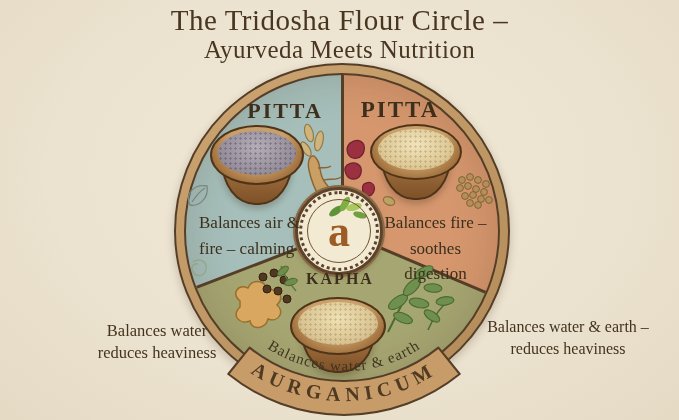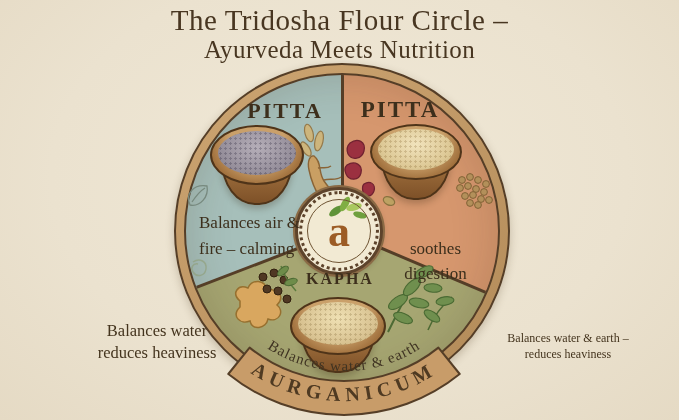--- a/index.html
+++ b/index.html
@@ -36,21 +36,21 @@
   .seg-label-vata{left:230px;top:98px;width:110px;font-size:22px;}
   .seg-label-pitta{left:345px;top:97px;width:110px;font-size:23px;}
   .seg-label-kapha{left:285px;top:270px;width:110px;font-size:16px;}
   .seg-desc{position:absolute;font-size:17px;line-height:1.5;color:#3c2f1c;}
   .seg-desc-vata{left:199px;top:210px;width:125px;text-align:left;}
   .seg-desc-pitta{left:378px;top:210px;width:115px;text-align:center;}
   .seg-desc b{font-weight:400;}
   
   .annotation{position:absolute;font-size:16.5px;line-height:1.35;text-align:center;color:#44341e;}
   .annotation-left{left:72px;top:320px;width:170px;}
-  .annotation-right{left:477px;top:330px;width:182px;font-size:12px;}
+  .annotation-right{left:477px;top:316px;width:182px;font-size:16px;}
   
   .bowl{position:absolute;}
   .bowl-body{position:absolute;background:linear-gradient(180deg,#a97944,#7e5128);
     border:2px solid #4f3419;border-radius:18% 18% 50% 50% / 12% 12% 95% 95%;
     box-shadow:0 4px 6px rgba(50,35,15,.25);}
   .bowl-rim{position:absolute;border-radius:50%;
     background:radial-gradient(ellipse at 50% 30%,#caa06a 45%,#9c6b38 78%,#7b4f24 100%);
     border:2px solid #4f3419;}
   .bowl-powder{position:absolute;border-radius:50%;}
   .bowl-vata{left:210px;top:125px;width:94px;height:80px;}
@@ -234,17 +234,17 @@
 
   <div class="seg-label seg-label-vata">PITTA</div>
   <div class="seg-label seg-label-pitta">PITTA</div>
   <div class="seg-label seg-label-kapha">KAPHA</div>
 
   <div class="seg-desc seg-desc-vata">
     <span>Balances air &amp;</span><br>
     <span>fire – calming</span>
   </div>
   <div class="seg-desc seg-desc-pitta">
-    <br>
+    <span>Balances fire –</span><br>
     <span>soothes </span><b>digestion</b>
   </div>
 
 </div>
 
 </body></html>

